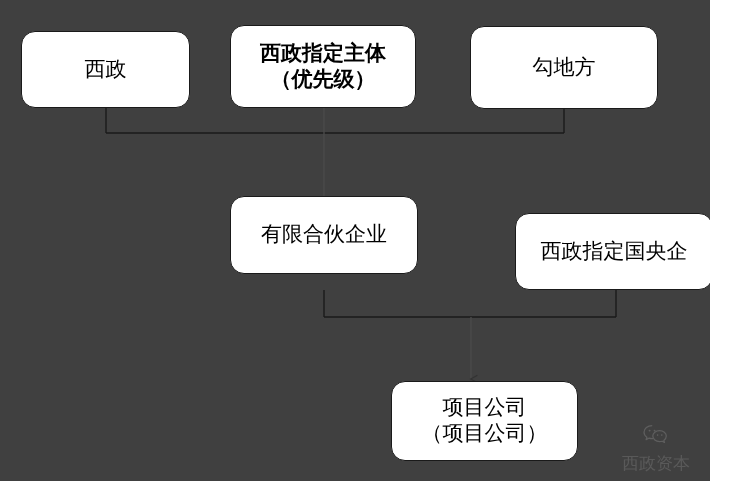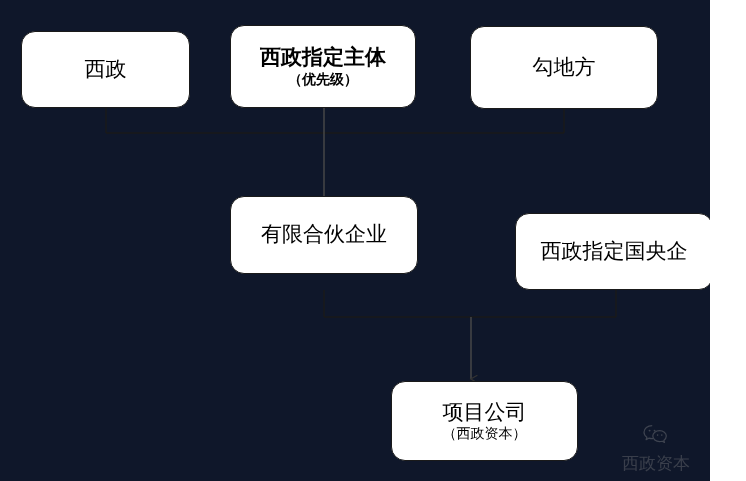--- a/index.html
+++ b/index.html
@@ -7,21 +7,21 @@
     padding: 0;
     background: #ffffff;
   }
   body {
     font-family: "DejaVu Sans", "Liberation Sans", sans-serif;
   }
   #canvas {
     position: relative;
     width: 710px;
     height: 481px;
-    background: #0f172a;
+    background: #404040;
     overflow: hidden;
   }
   #edge-layer {
     position: absolute;
     left: 0;
     top: 0;
     width: 746px;
     height: 481px;
     pointer-events: none;
   }
@@ -37,21 +37,21 @@
     justify-content: center;
     color: #000000;
     line-height: 1.22;
     text-align: center;
     white-space: nowrap;
   }
   .node .line1 {
     font-size: 21px;
   }
   .node .line2 {
-    font-size: 14px;
+    font-size: 21px;
   }
   .node.single .line1 {
     font-size: 21px;
   }
   .node .line2:empty {
     display: none;
   }
 
   
   #node-xizheng        { left: 21px;  top: 31px;  width: 169px; height: 77px; }
@@ -122,21 +122,21 @@
 
   </div>
 
   <div class="node single" id="node-soe">
     <span class="line1">西政指定国央企</span>
 
   </div>
 
   <div class="node" id="node-project-co">
     <span class="line1">项目公司</span>
-    <span class="line2">（西政资本）</span>
+    <span class="line2">（项目公司）</span>
   </div>
 
   <div id="watermark">
     <svg width="26" height="22" viewBox="0 0 26 22" xmlns="http://www.w3.org/2000/svg">
       <path d="M9.2,1.6 C4.6,1.6 1,4.6 1,8.2 c0,2 1.1,3.8 2.9,5 l-0.8,2.4 2.7,-1.4 c1.1,0.3 2.2,0.5 3.4,0.5 0.3,0 0.6,0 0.9,-0.03" fill="none" stroke="#9a9a9a" stroke-width="1.2" stroke-linejoin="round"></path>
       <circle cx="6.6" cy="6.6" r="0.95" fill="#9a9a9a"></circle>
       <circle cx="11.6" cy="6.6" r="0.95" fill="#9a9a9a"></circle>
       <path d="M16.6,6.6 C12.8,6.6 9.8,9.1 9.8,12.1 c0,3 3,5.5 6.8,5.5 0.9,0 1.8,-0.15 2.6,-0.4 l2.3,1.2 -0.7,-2 c1.5,-1 2.5,-2.5 2.5,-4.3 0,-3 -3,-5.5 -6.7,-5.5 z" fill="none" stroke="#9a9a9a" stroke-width="1.2" stroke-linejoin="round"></path>
       <circle cx="14.6" cy="11.1" r="0.8" fill="#9a9a9a"></circle>
       <circle cx="18.8" cy="11.1" r="0.8" fill="#9a9a9a"></circle>

